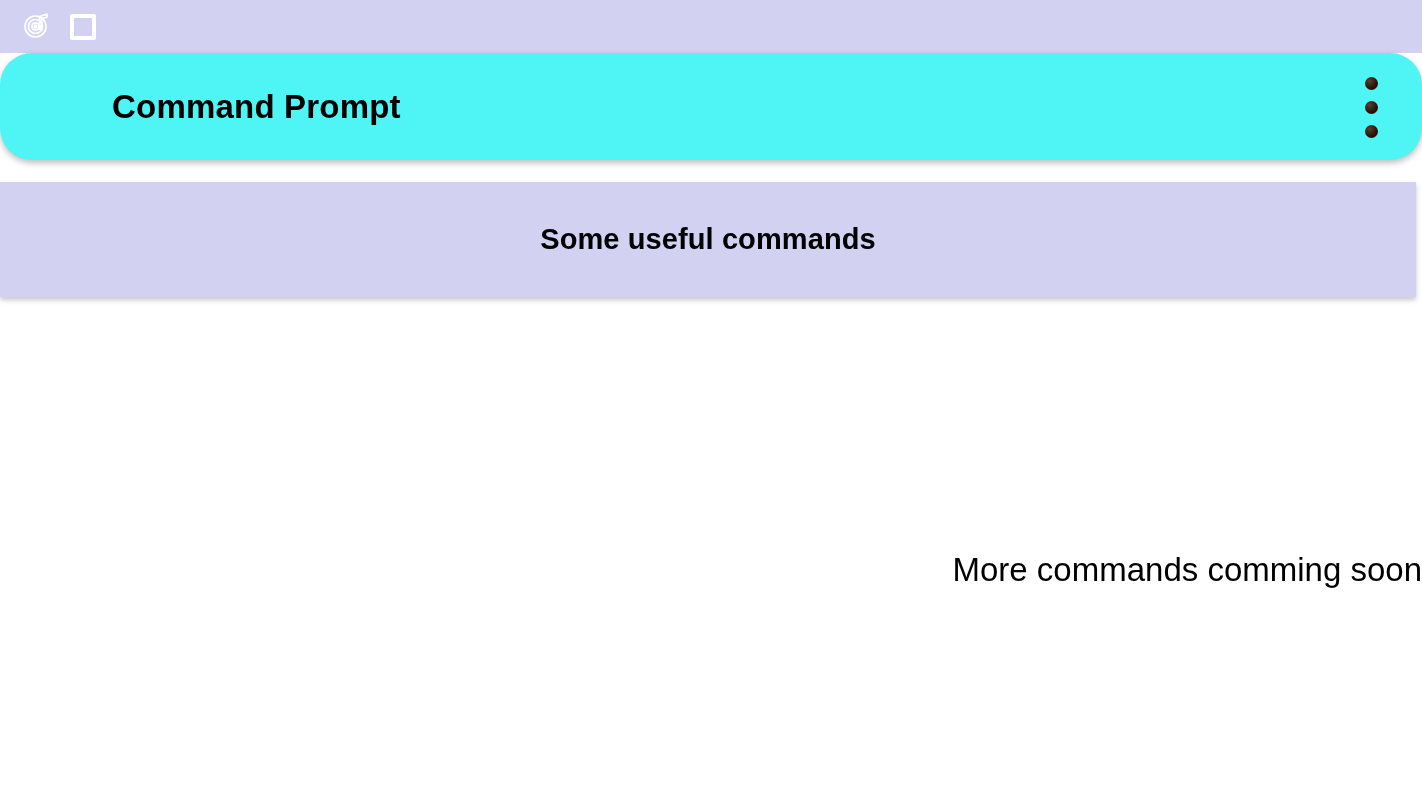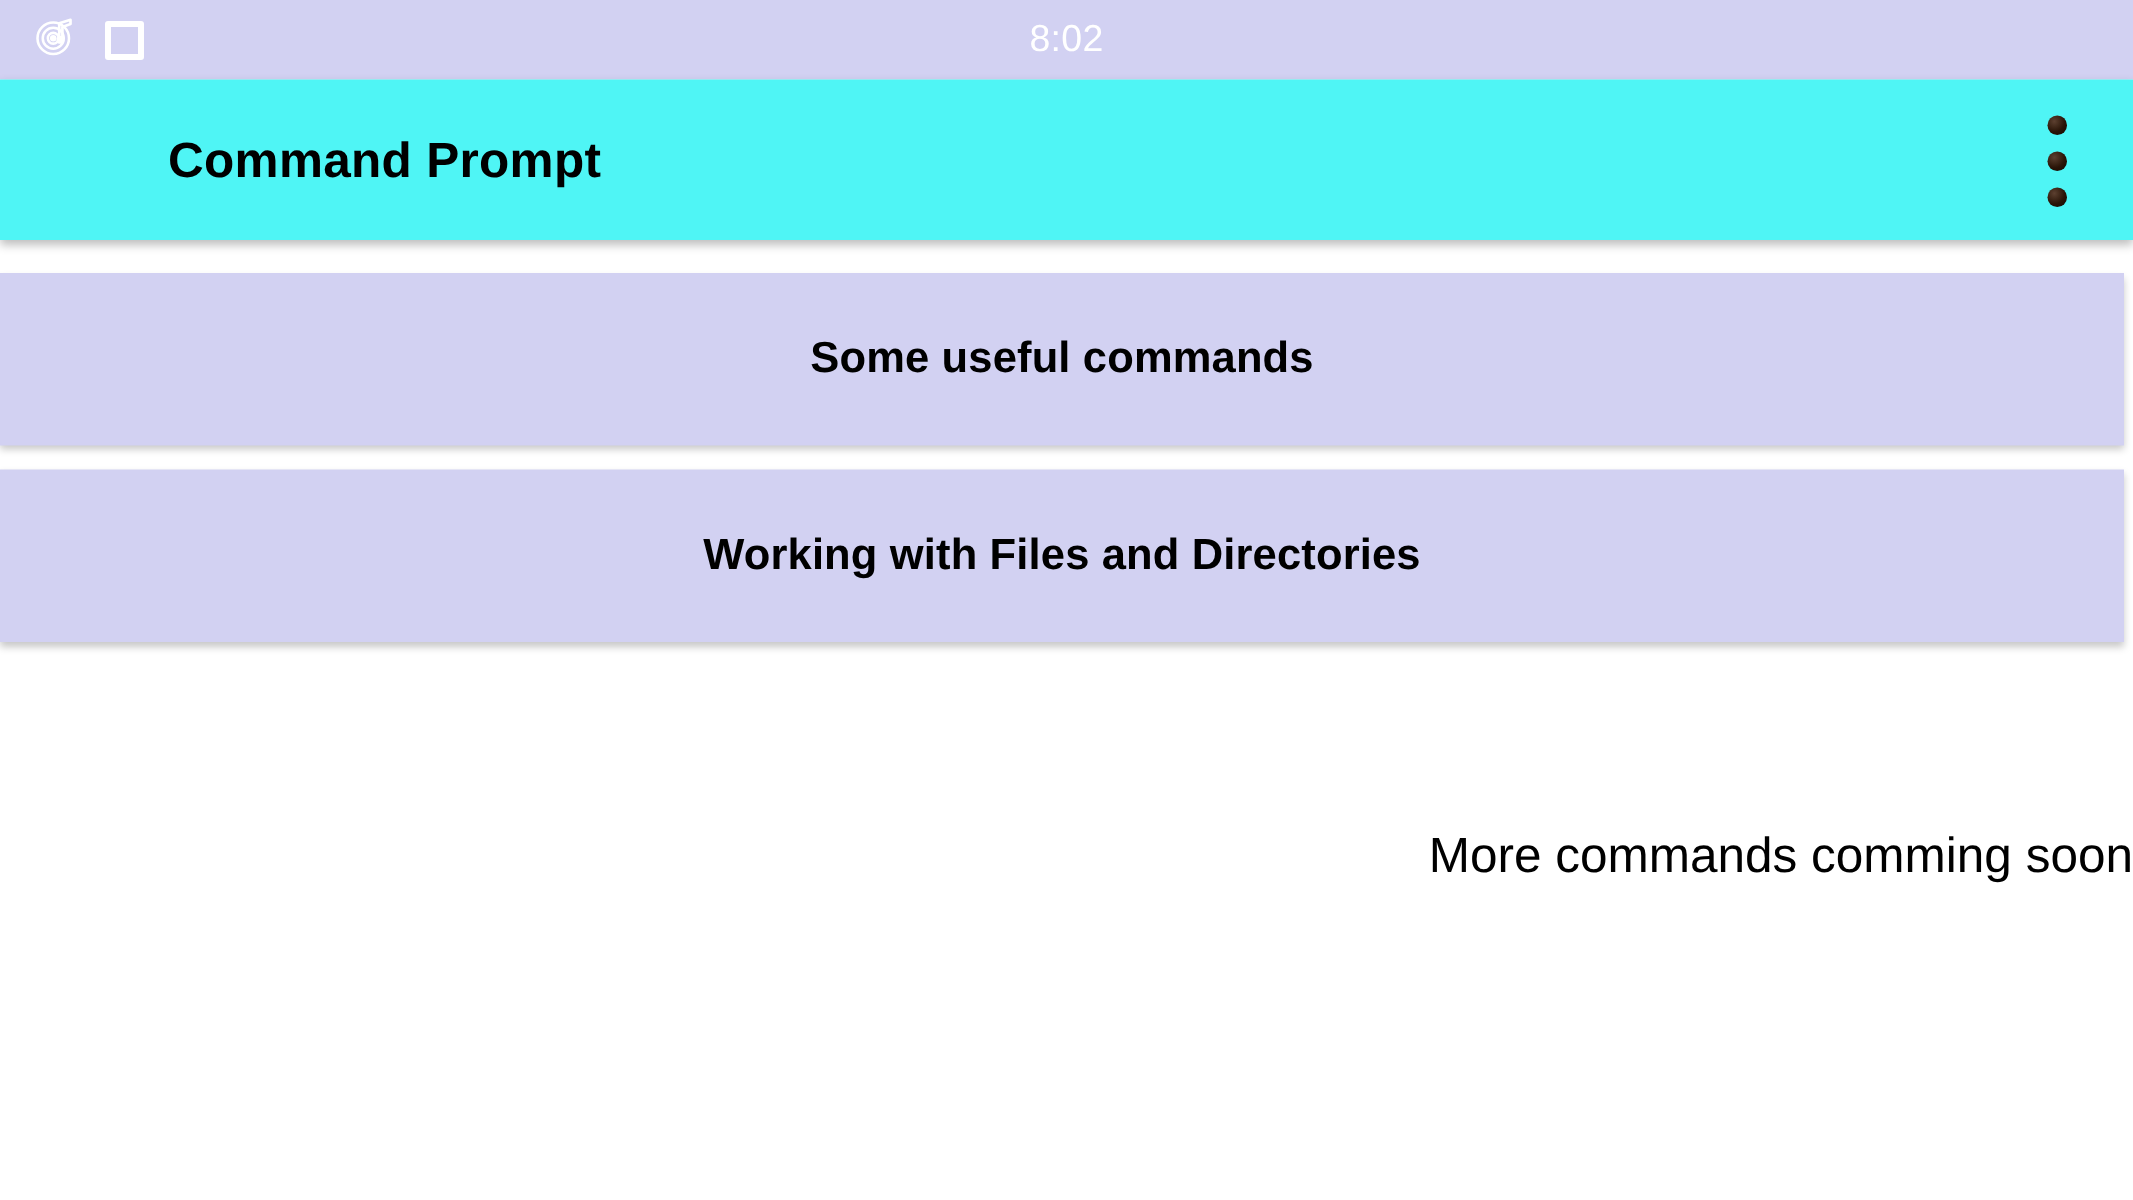--- a/index.html
+++ b/index.html
@@ -74,20 +74,21 @@
   .app-bar {
     position: absolute;
     top: 53px; left: 0;
     width: 1422px;
     height: 107px;
     background: #4ff5f5;
     box-shadow: 0 3px 6px rgba(0,0,0,0.26);
     display: flex;
     align-items: center;
     z-index: 5;
+    border-radius: 32px;
   }
 
   .app-bar-title {
     margin-left: 112px;
     color: #000000;
     font-size: 33px;
     font-weight: bold;
     letter-spacing: 0.2px;
   }
 
@@ -166,34 +167,32 @@
           <circle cx="13.5" cy="16.5" r="3.6"></circle>
         </g>
         <circle cx="13.5" cy="16.5" r="2.2" fill="#ffffff"></circle>
         <path d="M17.5 17.5 V6.5 L25 4.2 V7.0 L19.6 9.0 V17.5" fill="none" stroke="#ffffff" stroke-width="1.8" stroke-linejoin="round"></path>
         <circle cx="18.3" cy="17.6" r="2.6" fill="#ffffff"></circle>
       </svg>
     </span>
     <span class="square-icon"></span>
   </div>
 
-  <div class="status-clock">8:02</div>
 
 </div>
 
 <div class="app-bar">
   <div class="app-bar-title">Command Prompt</div>
   <div class="overflow-menu">
     <span class="dot"></span>
     <span class="dot"></span>
     <span class="dot"></span>
   </div>
 </div>
 
 <div class="content">
 
   <button class="cmd-button" id="btn-0">Some useful commands</button>
 
-  <button class="cmd-button" id="btn-1">Working with Files and Directories</button>
 
   <div class="coming-soon">More commands comming soon</div>
 
 </div>
 
 </body></html>

